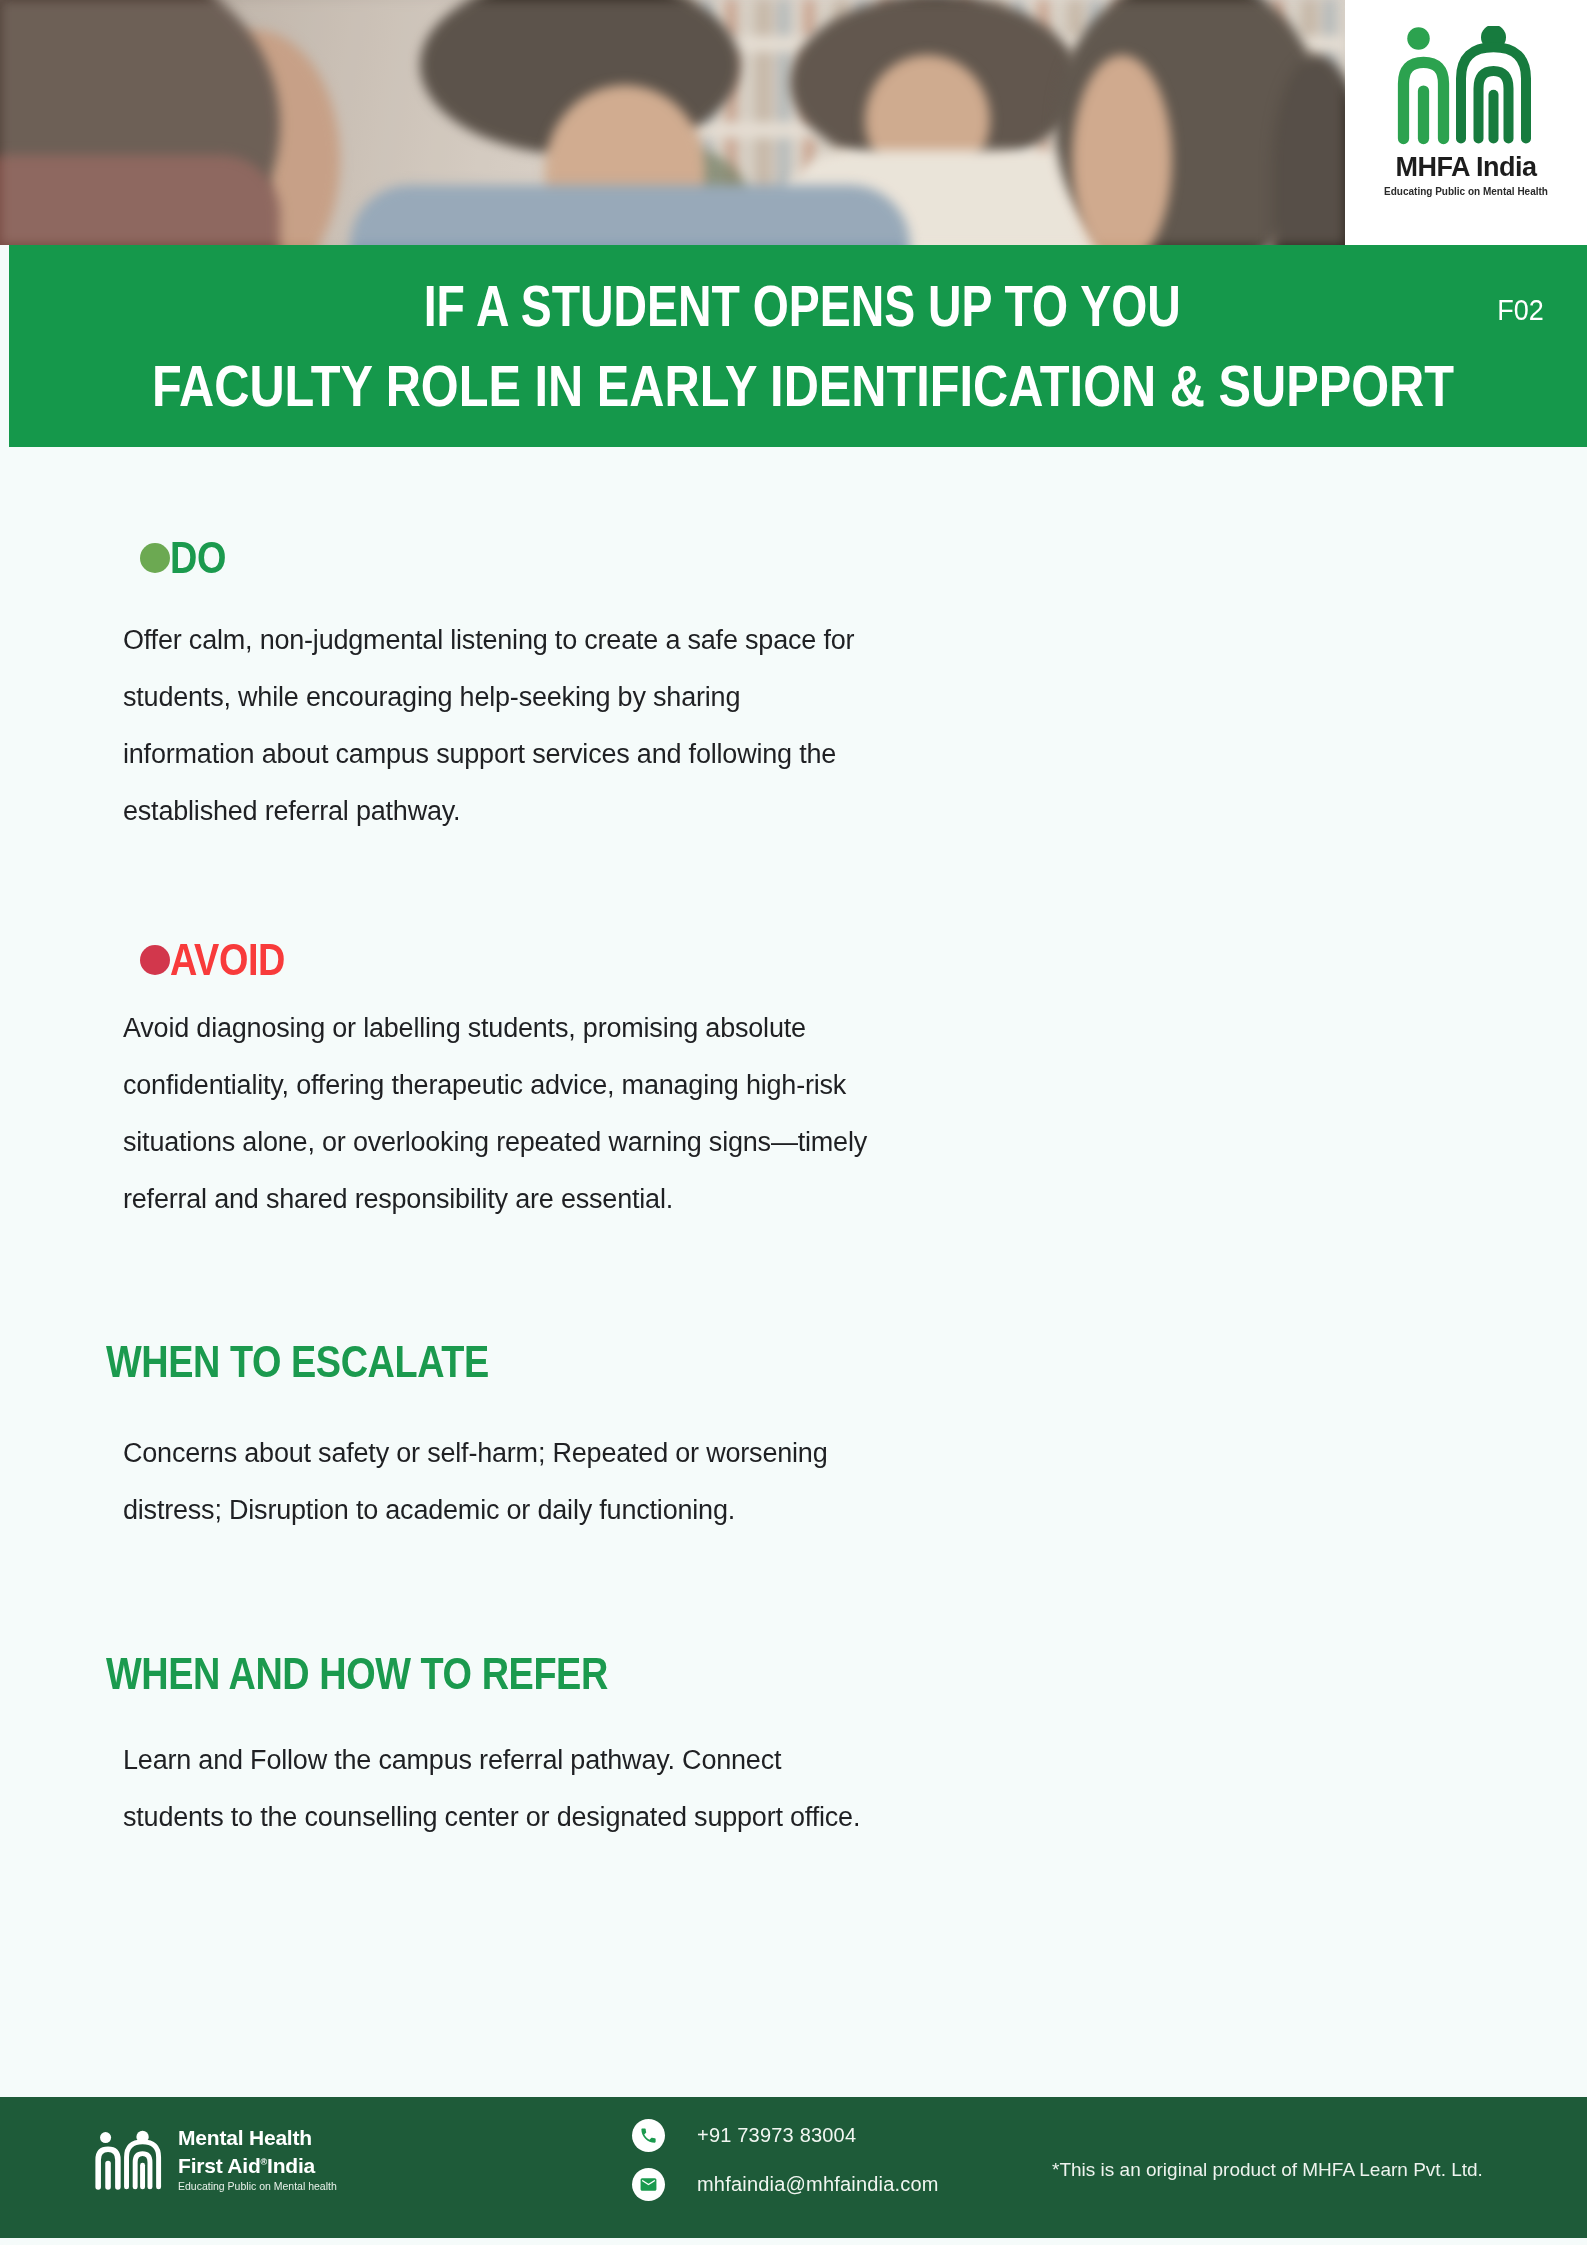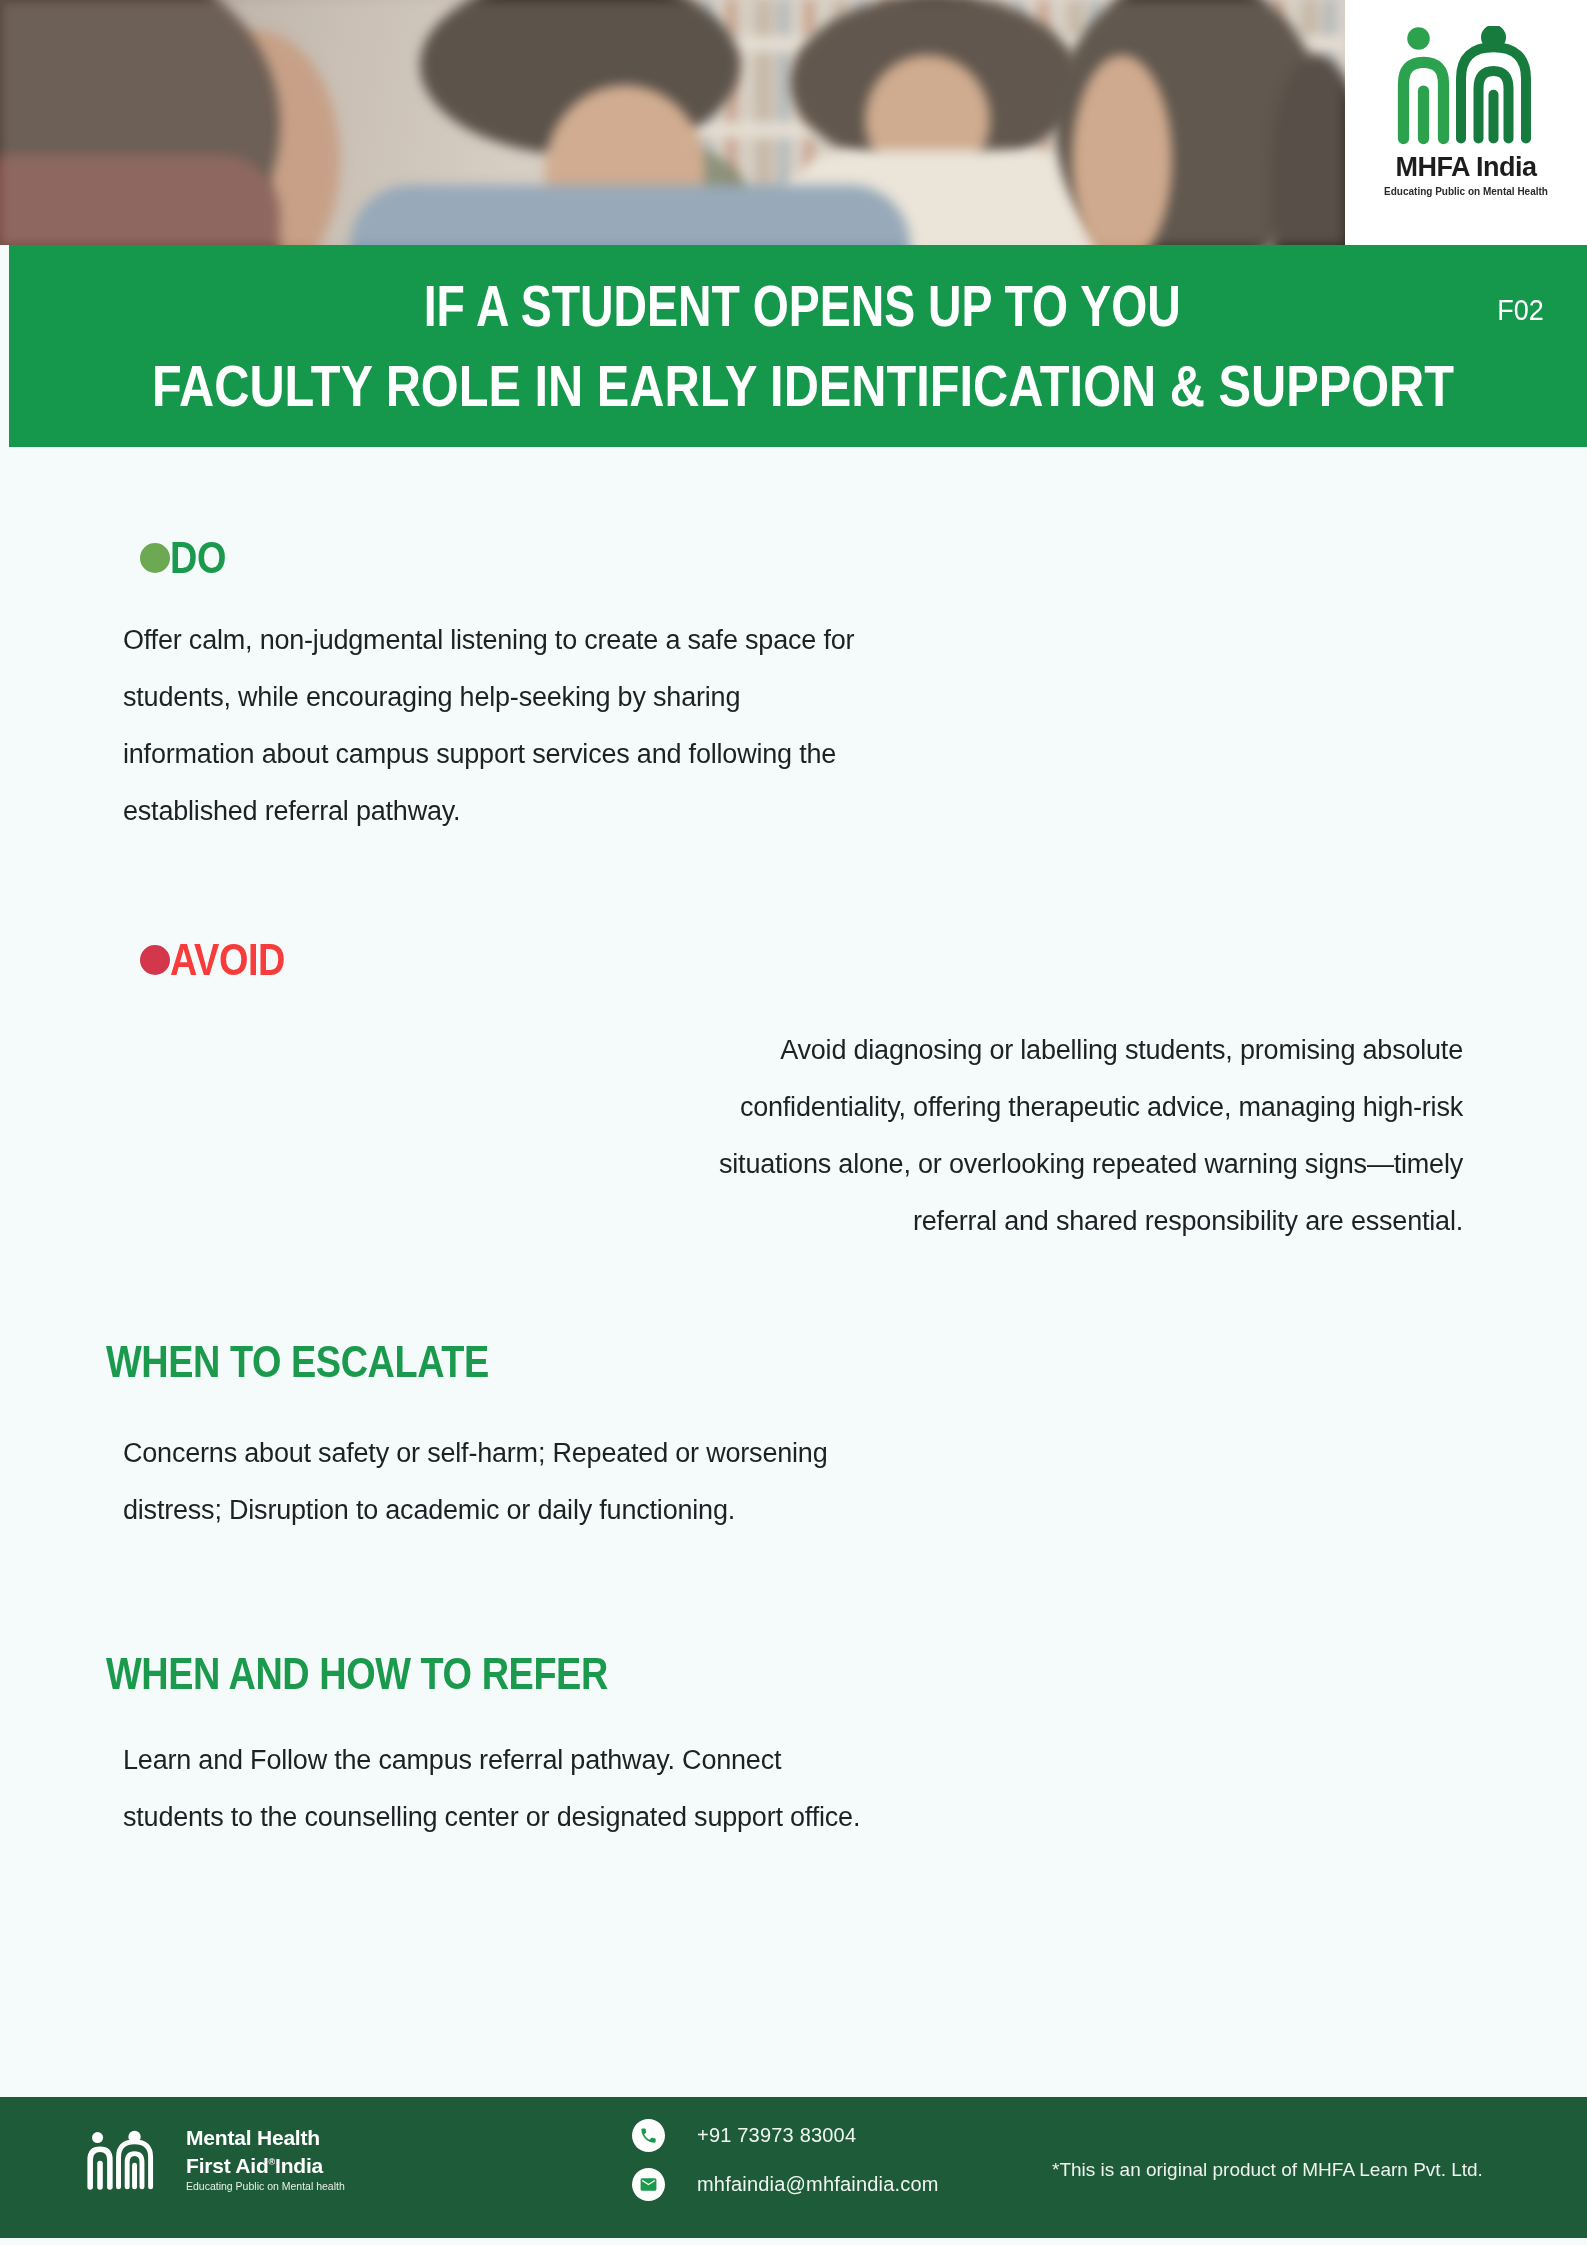--- a/index.html
+++ b/index.html
@@ -50,27 +50,27 @@
   .bullet{width:30px;height:30px;border-radius:50%;flex:0 0 auto;margin-left:17px;}
   .bullet.do{background:var(--do_bullet,#6CA952);}
   .bullet.avoid{background:var(--avoid_bullet,#D2374C);}
   .sec-label{font-size:44px;font-weight:700;line-height:1;white-space:nowrap;
              transform:scaleX(.86);transform-origin:left center;letter-spacing:-0.5px;}
   .sec-label.green{color:var(--heading_green,#1B9A4E);}
   .sec-label.red{color:var(--avoid_red,#F83B3B);}
   .sec-body{position:absolute;left:123px;width:1340px;font-size:27px;line-height:57px;
             color:var(--text,#1F2023);white-space:pre-line;letter-spacing:-0.2px;}
   #do-head{top:536px;} #do-body{top:612px;}
-  #avoid-head{top:938px;} #avoid-body{top:1022px;text-align:right;}
+  #avoid-head{top:938px;} #avoid-body{top:1000px;}
   #escalate-head{top:1340px;} #escalate-body{top:1425px;}
   #refer-head{top:1652px;} #refer-body{top:1732px;}
 
   
   .footer{position:absolute;top:2097px;left:0;width:1587px;height:141px;background:var(--footer_bg,#1E5B39);}
-  .f-logo{position:absolute;left:84px;top:28px;display:flex;align-items:flex-end;gap:28px;color:#ffffff;}
+  .f-logo{position:absolute;left:92px;top:28px;display:flex;align-items:flex-end;gap:12px;color:#ffffff;}
   .f-logo-text{display:flex;flex-direction:column;}
   .f-line{font-size:21px;font-weight:700;line-height:25px;color:#ffffff;letter-spacing:-0.2px;}
   .f-line sup{font-size:9px;}
   .f-tag{font-size:10.5px;font-weight:400;color:#e9f1ea;margin-top:2px;}
   .f-contact{position:absolute;left:632px;top:22px;display:flex;flex-direction:column;gap:16px;}
   .f-row{display:flex;align-items:center;gap:32px;}
   .f-ic{width:33px;height:33px;border-radius:50%;background:#ffffff;display:flex;align-items:center;justify-content:center;flex:0 0 auto;}
   .f-ic svg{width:19px;height:19px;fill:var(--heading_green,#1B9A4E);}
   .f-txt{font-size:20px;color:#f1f6f1;letter-spacing:0.2px;}
   .f-note{position:absolute;left:1052px;top:2159px;font-size:19px;color:#eef3ee;}

